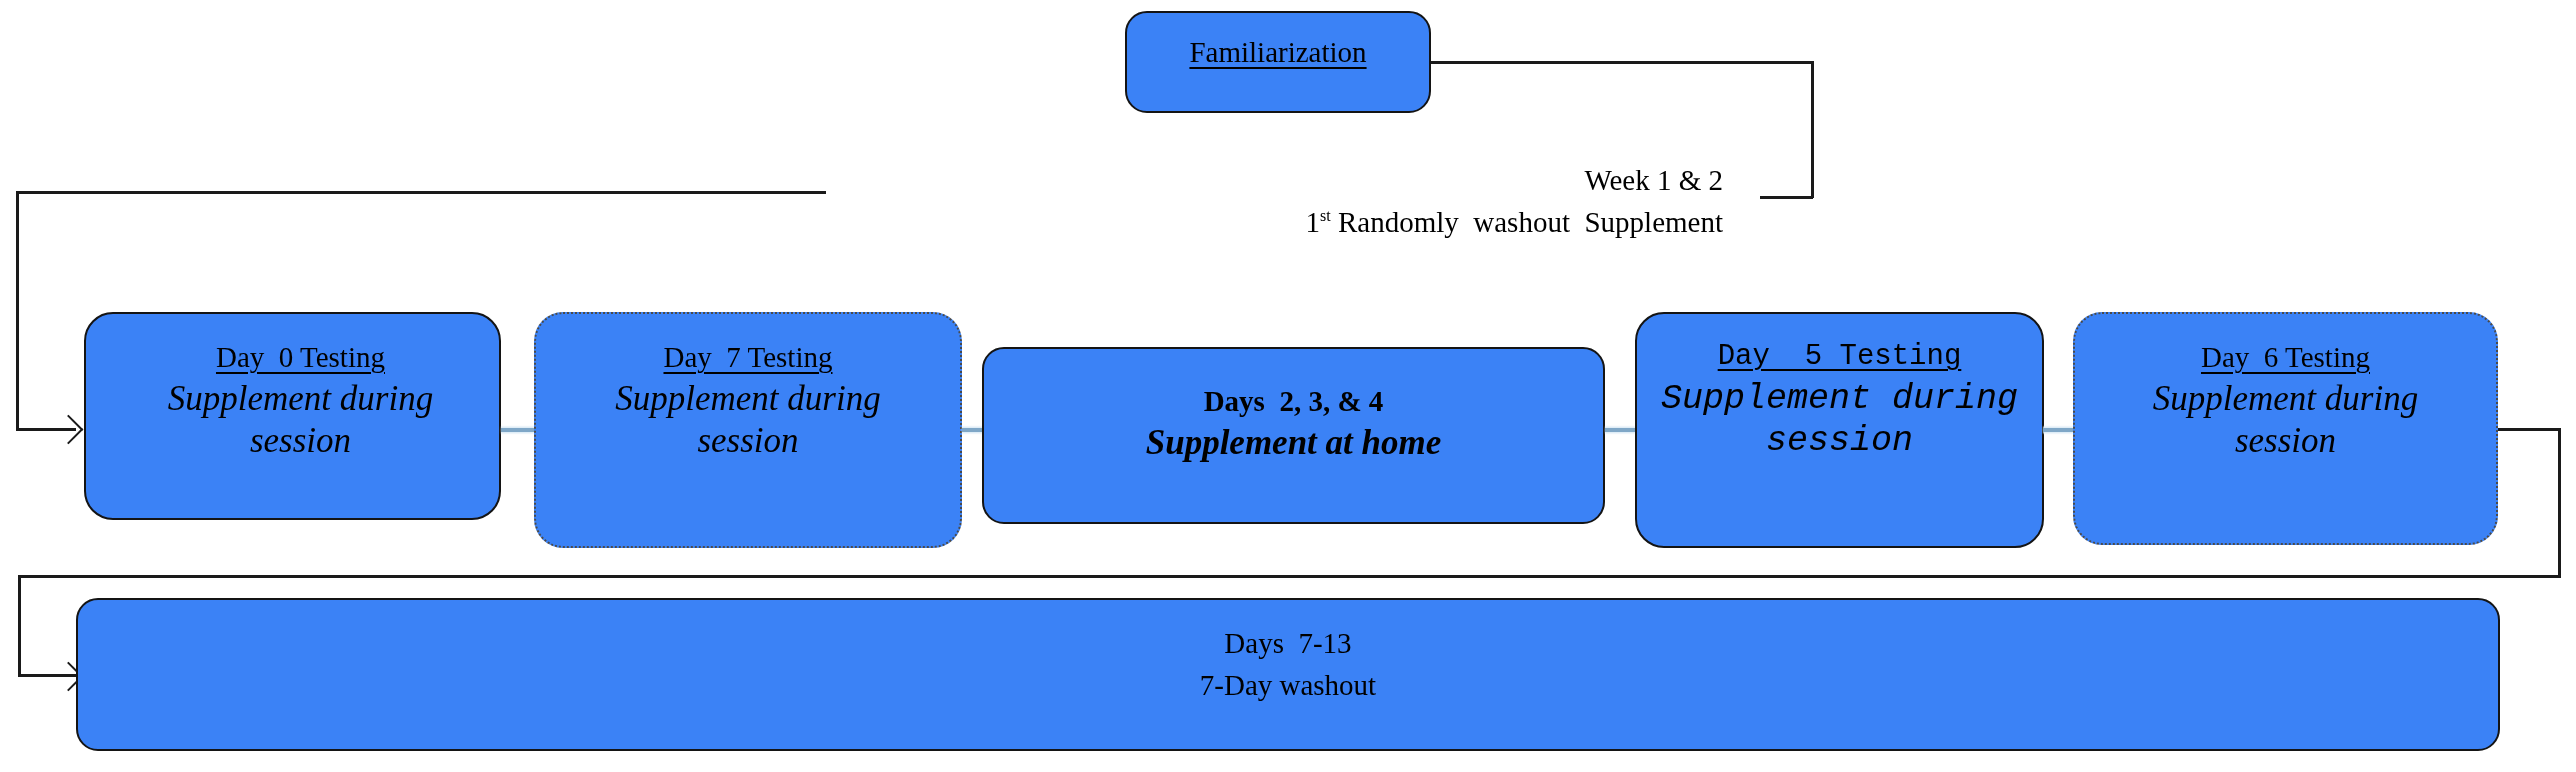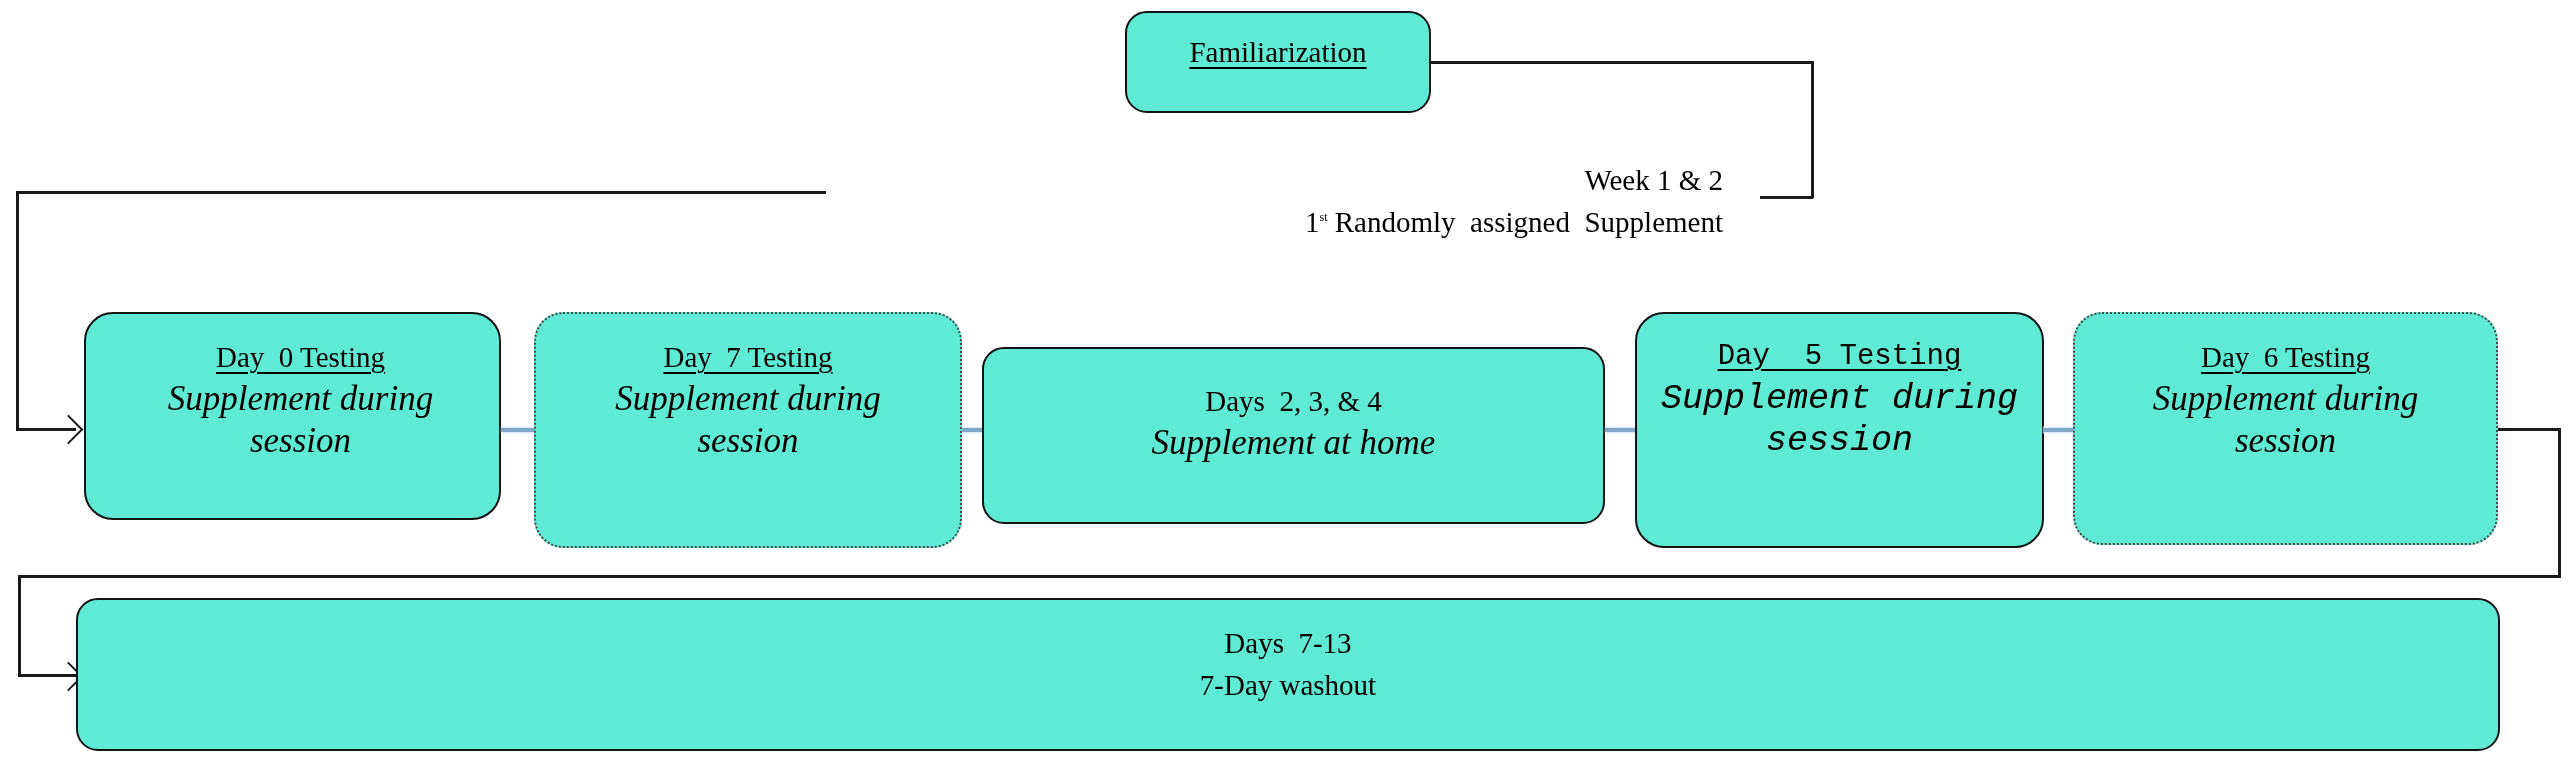--- a/index.html
+++ b/index.html
@@ -7,21 +7,21 @@
     position:relative;
     width:2576px;height:773px;
     background:#ffffff;
     font-family:"Liberation Serif","DejaVu Serif",serif;
     color:#000;
     overflow:hidden;
   }
   .box{
     position:absolute;
     box-sizing:border-box;
-    background:#5eead4;
+    background:#3b82f6;
     text-align:center;
   }
   .solid{border:2.9px solid #141414;}
   .dotted{border:2.2px dotted #4a4a4a;}
   .r-lg{border-radius:29px;}
   .r-md{border-radius:22px;}
   .title{
     font-size:29px;
     line-height:42px;
     text-decoration:underline;
@@ -33,38 +33,38 @@
   .italic-line{font-size:35px;line-height:42px;font-style:italic;white-space:pre;}
   .hline,.vline{position:absolute;background:#1a1a1a;}
   .blue{position:absolute;background:#7fa7c7;box-shadow:0 1.5px 1.5px #dcebf6,0 -1.5px 1.5px #dcebf6;}
   .chevron{
     position:absolute;width:19px;height:19px;
     border-top:2.2px solid #1a1a1a;border-right:2.2px solid #1a1a1a;
     transform:rotate(45deg);
     background:transparent;
   }
   .label-block{position:absolute;text-align:right;}
-  .sup{font-size:12px;vertical-align:super;line-height:0;}
+  .sup{font-size:16px;vertical-align:super;line-height:0;}
 </style>
 </head>
 <body>
 
 <div id="canvas">
 
   <div class="box solid r-md" style="left:1125px;top:11px;width:306px;height:102px;padding-top:17.5px;">
     <div class="title">Familiarization</div>
   </div>
 
   <div class="hline" style="left:1431px;top:61px;width:382px;height:2.9px;"></div>
   <div class="vline" style="left:1811px;top:61px;width:2.9px;height:137px;"></div>
   <div class="hline" style="left:1760px;top:196px;width:53px;height:2.9px;"></div>
 
   <div class="label-block" style="left:848px;top:159px;width:875px;">
     <div class="plain-line">Week 1 &amp; 2</div>
-    <div class="plain-line"><span>1</span><span class="sup">st</span><span> Randomly  assigned  Supplement</span></div>
+    <div class="plain-line"><span>1</span><span class="sup">st</span><span> Randomly  washout  Supplement</span></div>
   </div>
 
   <div class="hline" style="left:16px;top:191px;width:810px;height:2.9px;"></div>
   <div class="vline" style="left:16px;top:191px;width:2.9px;height:239px;"></div>
   <div class="hline" style="left:16px;top:428px;width:60px;height:2.9px;"></div>
   <div class="chevron" style="left:58px;top:419px;"></div>
 
   <div class="box solid r-lg" style="left:84px;top:312px;width:417px;height:208px;padding-top:22px;padding-left:16px;">
     <div class="title">Day  0 Testing</div>
     <div class="italic-line">Supplement during</div>
@@ -74,21 +74,21 @@
   <div class="blue" style="left:501px;top:428px;width:33px;height:3.6px;"></div>
 
   <div class="box dotted r-lg" style="left:534px;top:312px;width:428px;height:236px;padding-top:22px;">
     <div class="title">Day  7 Testing</div>
     <div class="italic-line">Supplement during</div>
     <div class="italic-line">session</div>
   </div>
 
   <div class="blue" style="left:962px;top:428px;width:22px;height:3.6px;"></div>
 
-  <div class="box solid r-md" style="left:982px;top:347px;width:623px;height:177px;padding-top:31px;">
+  <div class="box solid r-md" style="left:982px;top:347px;width:623px;height:177px;padding-top:31px;font-weight:bold;">
     <div class="plain-line">Days  2, 3, &amp; 4</div>
     <div class="italic-line">Supplement at home</div>
   </div>
 
   <div class="blue" style="left:1605px;top:428px;width:30px;height:3.6px;"></div>
 
   <div class="box solid r-lg" style="left:1635px;top:312px;width:409px;height:236px;padding-top:22px;font-family:Liberation Mono, monospace;">
     <div class="title">Day  5 Testing</div>
     <div class="italic-line">Supplement during</div>
     <div class="italic-line">session</div>

